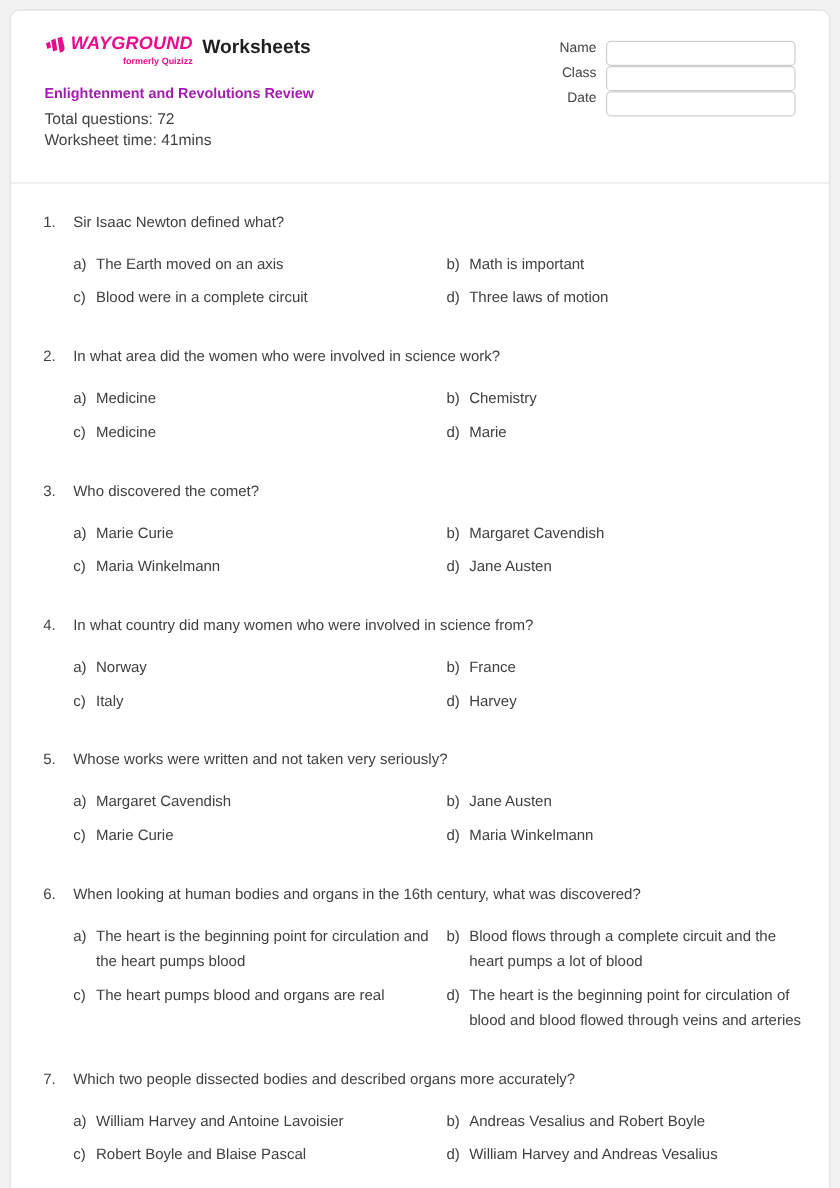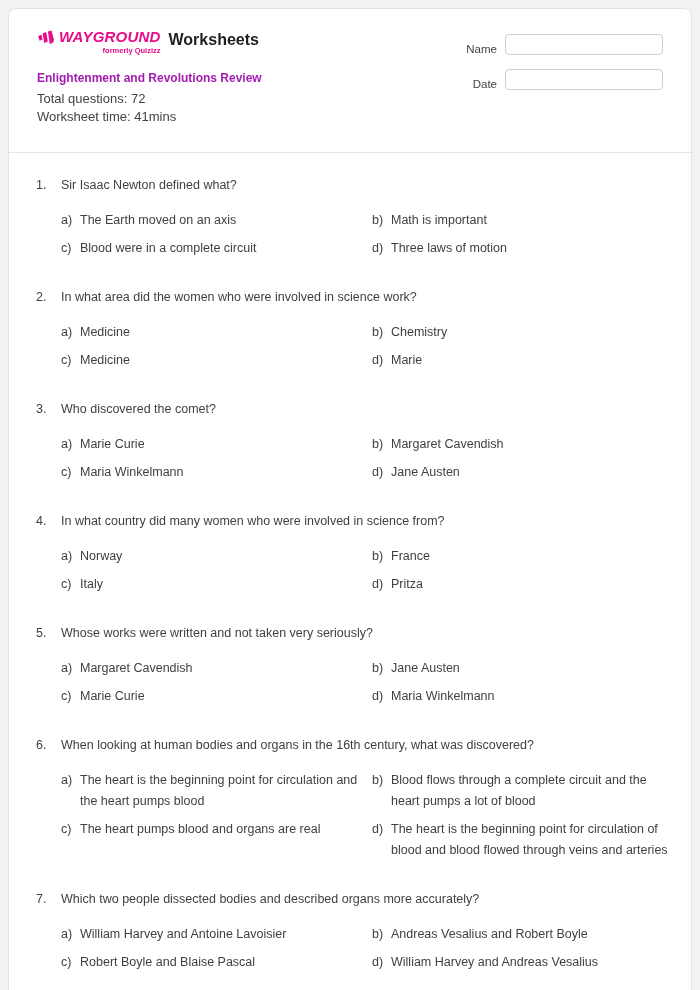--- a/index.html
+++ b/index.html
@@ -35,21 +35,21 @@
   }
   .tagline { font-size: 7.5px; font-weight: 700; margin-top: 2px; }
   .product {
     font-size: 16px; font-weight: 700; color: #1f1f1f;
     margin-left: 8px; margin-top: 2px;
   }
   .ws-title { font-size: 12px; font-weight: 700; color: #a21caf; margin-top: 16px; }
   .meta-line { font-size: 13px; color: #424242; line-height: 17.5px; }
   .meta-block { margin-top: 5px; }
   .fields { display: flex; flex-direction: column; padding-top: 5px; }
-  .field-row { display: flex; align-items: flex-end; margin-bottom: 14px; }
+  .field-row { display: flex; align-items: flex-start; }
   .field-label {
     width: 54px; text-align: right; margin-right: 8px;
     font-size: 11.5px; color: #424242;
   }
   .field-input {
     width: 158px; height: 21px;
     border: 1px solid #cfcfcf; border-radius: 4px;
     background: #fff; outline: none;
     font-family: "Liberation Sans", sans-serif; font-size: 11.5px;
     padding: 0 6px; color: #3f3f3f;
@@ -98,20 +98,24 @@
         <div class="meta-line">Worksheet time: 41mins</div>
       </div>
     </div>
 
     <div class="fields">
       <div class="field-row">
         <div class="field-label">Name</div>
         <input class="field-input" type="text" value="" style="">
       </div>
       <div class="field-row">
+        <div class="field-label">Class</div>
+        <input class="field-input" type="text" value="" style="">
+      </div>
+      <div class="field-row">
         <div class="field-label">Date</div>
         <input class="field-input" type="text" value="" style="">
       </div>
     </div>
   </div>
 
   <div class="questions">
   <div class="question">
     <div class="q-head">
       <div class="q-num">1.</div>
@@ -212,21 +216,21 @@
     <div class="opt-text">France</div>
   </div>
 
   <div class="option">
     <div class="opt-letter">c)</div>
     <div class="opt-text">Italy</div>
   </div>
 
   <div class="option">
     <div class="opt-letter">d)</div>
-    <div class="opt-text">Pritza</div>
+    <div class="opt-text">Harvey</div>
   </div>
 </div>
   </div>
 
   <div class="question">
     <div class="q-head">
       <div class="q-num">5.</div>
       <div class="q-text">Whose works were written and not taken very seriously?</div>
     </div>
     <div class="options">

